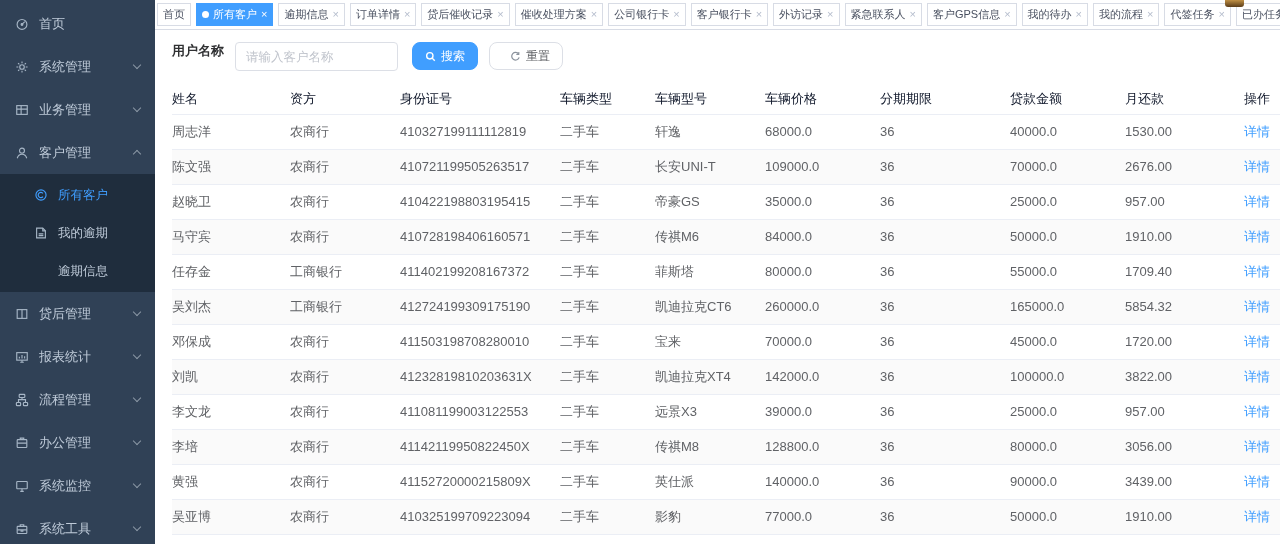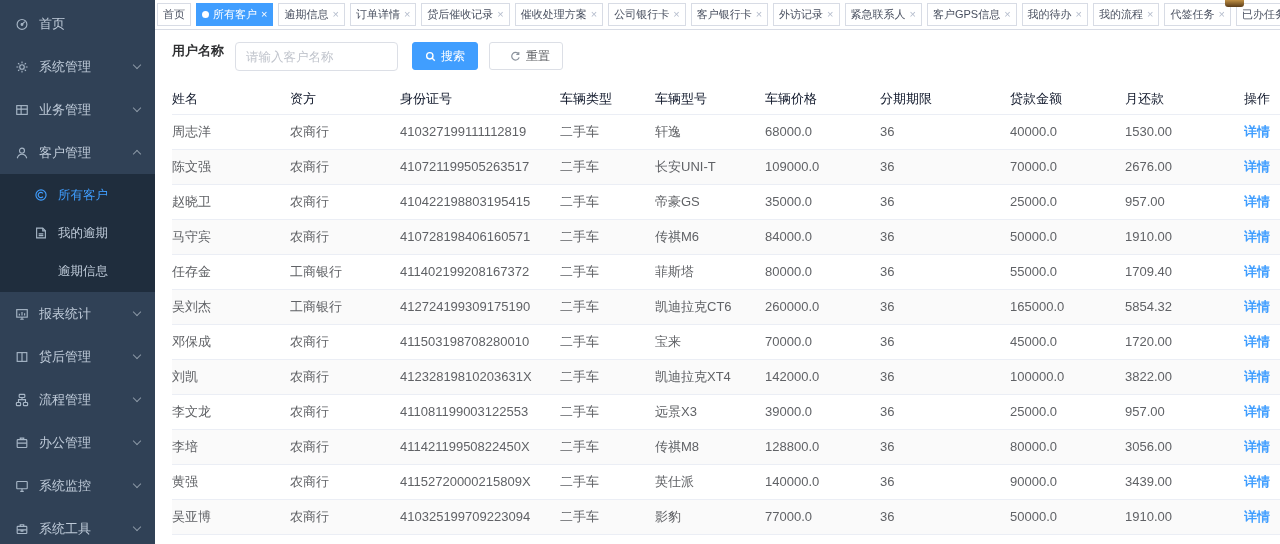--- a/index.html
+++ b/index.html
@@ -35,32 +35,32 @@
   .tab .close { font-size:11px; line-height:1; color:#b4bccc; cursor:pointer; }
   .tab.active .close { color:#fff; }
 
   .content { flex:1; padding:12px 0 0 17px; background:#fff; overflow:hidden; }
 
   .search-row { display:flex; height:30px; margin-bottom:13px; }
   .search-label { font-size:13px; font-weight:bold; color:#303133; margin-right:11px; }
   .search-input { width:163px; height:29px; border:1px solid #dcdfe6; border-radius:4px;
     padding:0 10px; font-size:12.5px; color:#606266; outline:none; }
   .search-input::placeholder { color:#c0c4cc; }
-  .btn { height:28px; border-radius:3px; font-size:12px; display:inline-flex; align-items:center;
+  .btn { height:28px; border-radius:8px; font-size:12px; display:inline-flex; align-items:center;
     gap:5px; padding:0 12px; cursor:pointer; }
   .btn-primary { background:#409eff; border:1px solid #409eff; color:#fff; margin-left:14px; }
   .btn-plain { background:#fff; border:1px solid #dcdfe6; color:#606266; margin-left:11px;padding-left:20px; }
 
   table { border-collapse:collapse; table-layout:fixed; width:1108px; }
   thead th { text-align:left; font-size:13px; font-weight:normal; color:#0f172a;
     height:29px; border-bottom:1px solid #ebeef5; }
   tbody td { font-size:13px; color:#606266; height:35px; border-bottom:1px solid #ebeef5;
     white-space:nowrap; overflow:hidden; }
   tbody tr:nth-child(even) { background:#fafafa; }
-  .link { color:#409eff; cursor:pointer;font-weight:bold; }
+  .link { color:#409eff; cursor:pointer; }
 
   .avatar-sliver { position:absolute; top:0; left:1225px; width:19px; height:7px;
     background:linear-gradient(#c09045,#5a3c18); border-radius:0 0 3px 3px; z-index:5; }
   svg { display:block; }
 </style>
 </head>
 <body>
 
 <div class="app">
 
@@ -125,35 +125,35 @@
           <span class="mi-label">我的逾期</span>
         </div>
         <div class="menu-item">
           <span class="mi-icon"></span>
           <span class="mi-label">逾期信息</span>
         </div>
       </div>
       <div class="menu-item">
         <span class="mi-icon">
           <svg width="14" height="14" viewBox="0 0 16 16" fill="none" stroke="currentColor" stroke-width="1.3">
+            <rect x="2.5" y="3" width="11" height="10"></rect>
+            <path d="M8 3v10"></path>
+          </svg>
+        </span>
+        <span class="mi-label">贷后管理</span>
+        <span class="chev"></span>
+      </div>
+      <div class="menu-item">
+        <span class="mi-icon">
+          <svg width="14" height="14" viewBox="0 0 16 16" fill="none" stroke="currentColor" stroke-width="1.3">
             <rect x="2" y="3" width="12" height="8.6"></rect>
             <path d="M5 9.6V7.6M8 9.6V5.6M11 9.6V7M6 14h4M8 11.6V14"></path>
           </svg>
         </span>
         <span class="mi-label">报表统计</span>
-        <span class="chev"></span>
-      </div>
-      <div class="menu-item">
-        <span class="mi-icon">
-          <svg width="14" height="14" viewBox="0 0 16 16" fill="none" stroke="currentColor" stroke-width="1.3">
-            <rect x="2.5" y="3" width="11" height="10"></rect>
-            <path d="M8 3v10"></path>
-          </svg>
-        </span>
-        <span class="mi-label">贷后管理</span>
         <span class="chev"></span>
       </div>
       <div class="menu-item">
         <span class="mi-icon">
           <svg width="14" height="14" viewBox="0 0 16 16" fill="none" stroke="currentColor" stroke-width="1.3">
             <rect x="4.8" y="1.6" width="6.4" height="3.6" rx="0.8"></rect>
             <rect x="1.6" y="10.8" width="4.8" height="3.6" rx="0.8"></rect>
             <rect x="9.6" y="10.8" width="4.8" height="3.6" rx="0.8"></rect>
             <path d="M8 5.2v2.4M4 10.8V7.6h8v3.2"></path>
           </svg>

